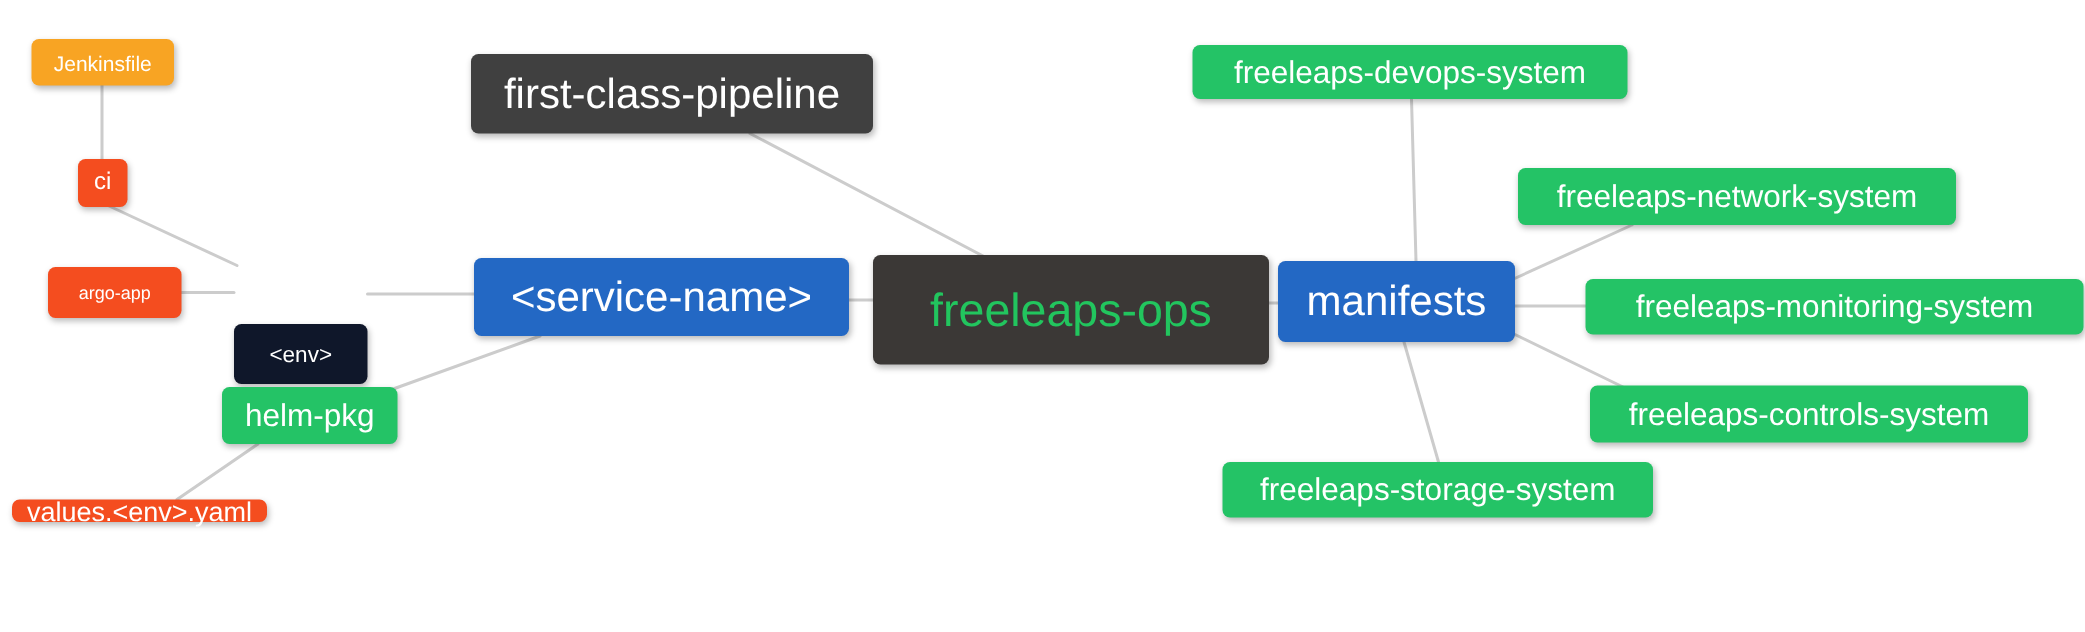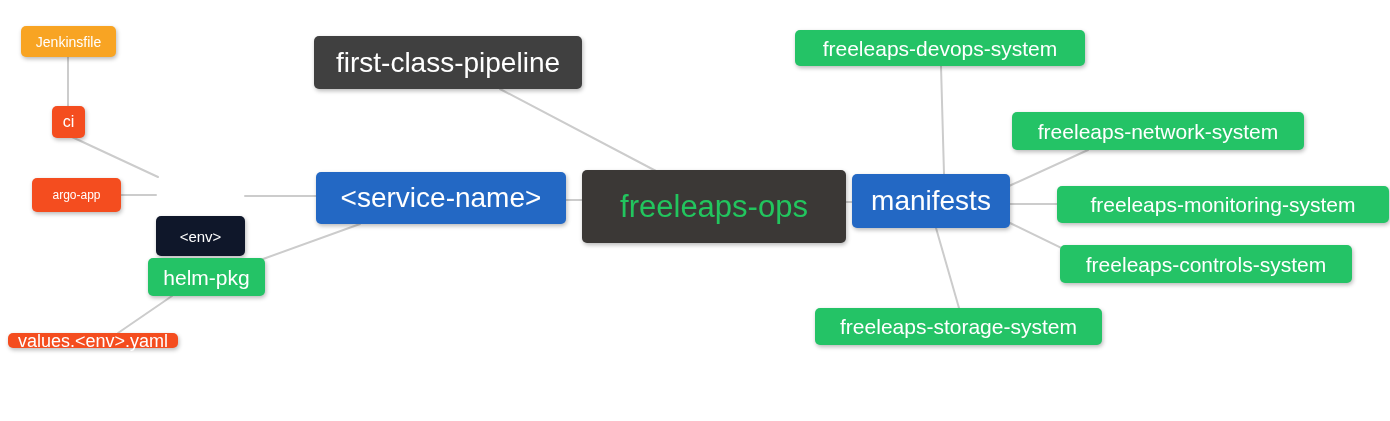--- a/index.html
+++ b/index.html
@@ -85,20 +85,20 @@
       </div>
       <div class="node" style="left: 795px; top: 30px; width: 290px; height: 36px; font-size: 21px; background: rgb(36, 195, 102); color: rgb(255, 255, 255);">
         <span>freeleaps-devops-system</span>
       </div>
       <div class="node" style="left: 1012px; top: 112px; width: 292px; height: 38px; font-size: 21px; background: rgb(36, 195, 102); color: rgb(255, 255, 255);">
         <span>freeleaps-network-system</span>
       </div>
       <div class="node" style="left: 1057px; top: 186px; width: 332px; height: 37px; font-size: 21px; background: rgb(36, 195, 102); color: rgb(255, 255, 255);">
         <span>freeleaps-monitoring-system</span>
       </div>
-      <div class="node" style="left: 1060px; top: 245px; width: 292px; height: 38px; font-size: 21px; background: rgb(36, 195, 102); color: rgb(255, 255, 255);">
+      <div class="node" style="left: 1060px; top: 257px; width: 292px; height: 38px; font-size: 21px; background: rgb(36, 195, 102); color: rgb(255, 255, 255);">
         <span>freeleaps-controls-system</span>
       </div>
       <div class="node" style="left: 815px; top: 308px; width: 287px; height: 37px; font-size: 21px; background: rgb(36, 195, 102); color: rgb(255, 255, 255);">
         <span>freeleaps-storage-system</span>
       </div>
     </div>
 </div>
 
 </body></html>

